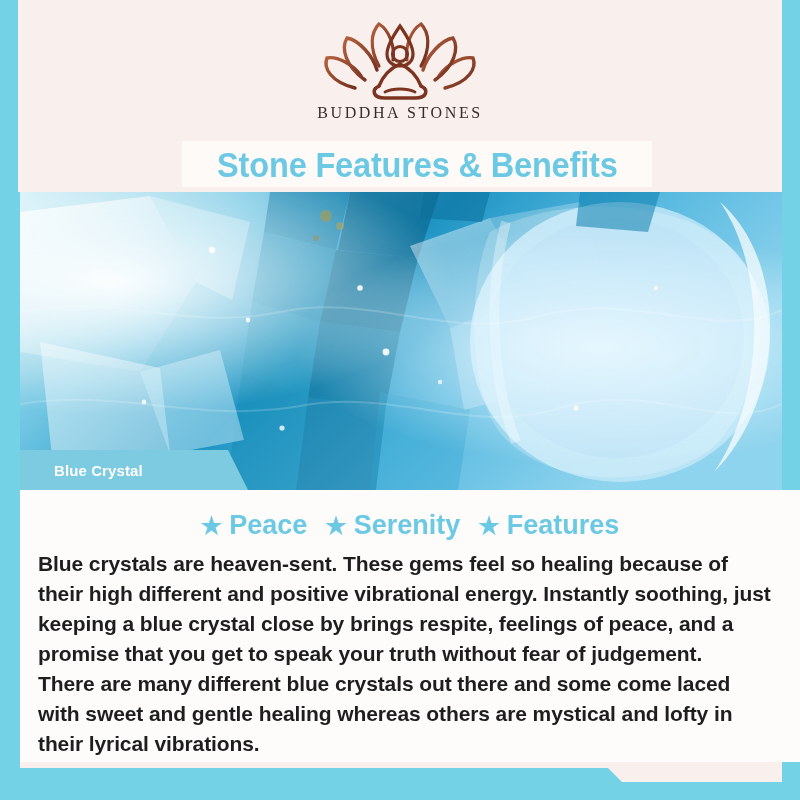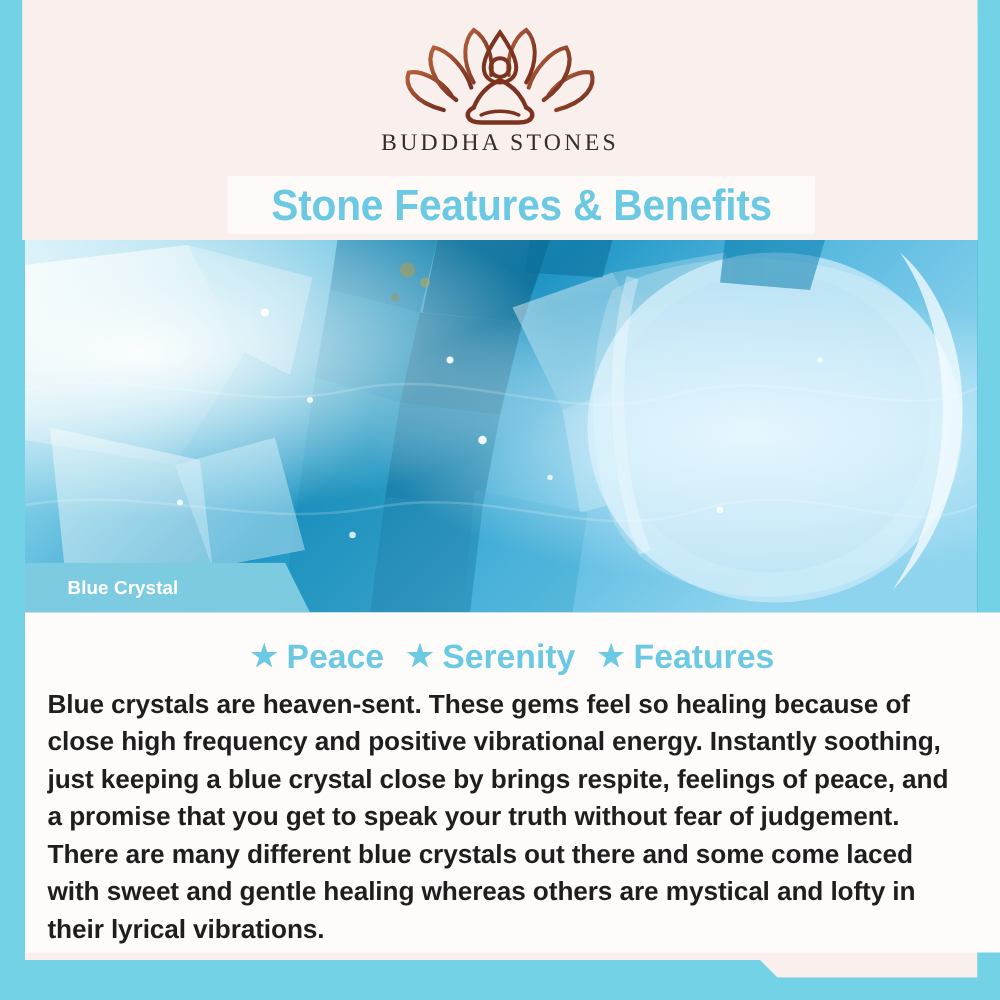--- a/index.html
+++ b/index.html
@@ -89,21 +89,21 @@
 
   .logo-mark {
     width: 170px;
     height: 84px;
     display: block;
   }
 
   .logo-text {
     margin-top: 2px;
     font-family: "Liberation Serif", serif;
-    font-size: 19px;
+    font-size: 16px;
     letter-spacing: 2.6px;
     color: #3a2b27;
     white-space: nowrap;
   }
 
   
   .title-banner {
     position: absolute;
     left: 182px;
     top: 141px;
@@ -362,20 +362,20 @@
         <span class="kw-star">★</span>
         <span>Serenity</span>
       </span>
       <span class="kw">
         <span class="kw-star">★</span>
         <span>Features</span>
       </span>
     </div>
 
     <div class="body-text">
-      <p>Blue crystals are heaven-sent. These gems feel so healing because of close high frequency and positive vibrational energy. Instantly soothing, just keeping a blue crystal close by brings respite, feelings of peace, and a promise that you get to speak your truth without fear of judgement.</p>
+      <p>Blue crystals are heaven-sent. These gems feel so healing because of their high different and positive vibrational energy. Instantly soothing, just keeping a blue crystal close by brings respite, feelings of peace, and a promise that you get to speak your truth without fear of judgement.</p>
       <p>There are many different blue crystals out there and some come laced with sweet and gentle healing whereas others are mystical and lofty in their lyrical vibrations.</p>
     </div>
   </div>
 
   <div class="bottom-blue-bar"></div>
 
 </div>
 
 </body></html>

